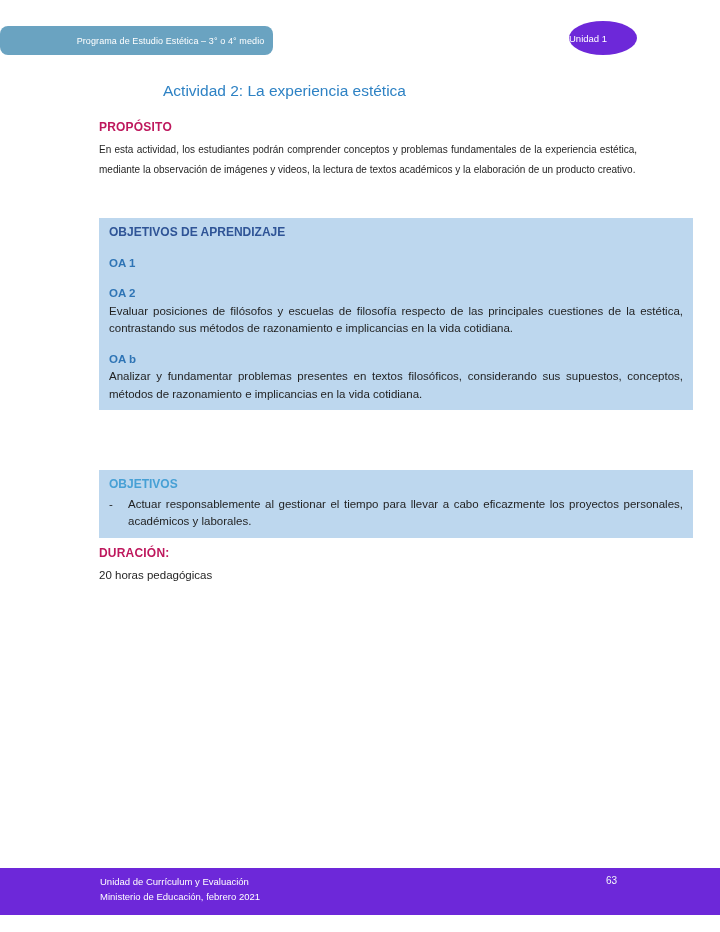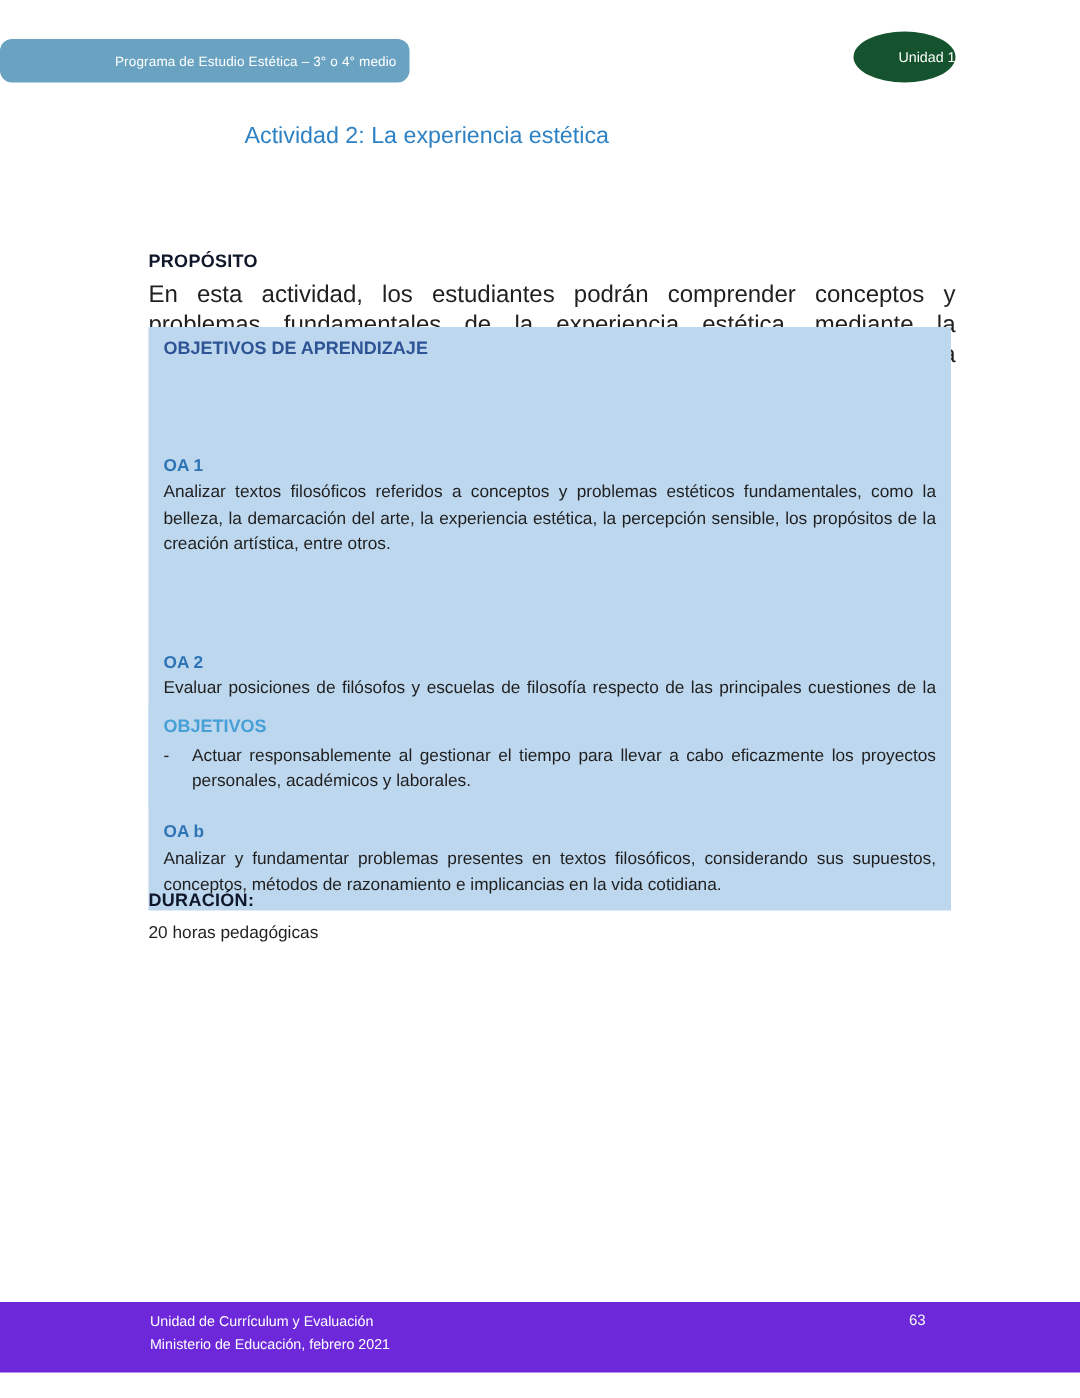--- a/index.html
+++ b/index.html
@@ -10,49 +10,49 @@
   
   .banner {
     position: absolute; left: 0; top: 26px; width: 273px; height: 29px;
     background: #6AA3C1; border-radius: 8px;
     display: flex; align-items: center; justify-content: center;
     padding-left: 68px;
   }
   .banner span { color: #ffffff; font-size: 9px; letter-spacing: 0.1px; }
   .unit-ellipse {
     position: absolute; left: 569px; top: 21px; width: 68px; height: 34px;
-    background: #14532d; border-radius: 50%;
-    display: flex; align-items: center; justify-content: flex-end;
+    background: #6d28d9; border-radius: 50%;
+    display: flex; align-items: center; justify-content: flex-start;
   }
   .unit-ellipse span { color: #ffffff; font-size: 9.5px; }
 
   
   .title {
     position: absolute; left: 0; top: 82px; width: 569px;
     text-align: center; color: #2E82C4; font-size: 15.5px; font-weight: 400;
   }
 
   
   .proposito { position: absolute; left: 99px; top: 120px; width: 538px; }
-  .sec-heading { color: #0f172a; font-size: 12px; font-weight: 700; letter-spacing: 0.2px; margin-top: 47px; }
+  .sec-heading { color: #be185d; font-size: 12px; font-weight: 700; letter-spacing: 0.2px; }
   .proposito p {
-    margin-top: 6px; color: #1F1F1F; font-size: 16px; line-height: 20px;
+    margin-top: 6px; color: #1F1F1F; font-size: 10px; line-height: 20px;
     text-align: justify;
   }
 
   .box {
-    position: absolute; left: 99px; width: 535px;
+    position: absolute; left: 99px; width: 594px;
     background: #BDD7EE; padding: 6px 10px 7px 10px;
   }
   .box-objetivos { top: 218px; }
   .box-actitudes { top: 470px; }
   .box h3.dark { color: #2F5496; font-size: 12px; font-weight: 700; line-height: 17.5px; }
   .box h3.light { color: #47A0D5; font-size: 12px; font-weight: 700; line-height: 17.5px; }
   .gap { height: 13px; }
-  .oa h4 { color: #2E74B5; font-size: 11.5px; font-weight: 700; line-height: 17.5px; margin-top: 48px; }
+  .oa h4 { color: #2E74B5; font-size: 11.5px; font-weight: 700; line-height: 17.5px; }
   .oa p, .bullet-row p {
     color: #1F1F1F; font-size: 11.5px; line-height: 17.5px; text-align: justify;
   }
   .bullet-row { display: flex; margin-top: 2px; }
   .bullet-row .marker {
     width: 19px; flex: 0 0 19px; color: #1F1F1F; font-size: 11.5px; line-height: 17.5px;
   }
   .bullet-row p { flex: 1; }
 
   .duracion { position: absolute; left: 99px; top: 546px; width: 538px; }
@@ -90,21 +90,20 @@
   <section class="proposito">
     <h2 class="sec-heading">PROPÓSITO</h2>
     <p>En esta actividad, los estudiantes podrán comprender conceptos y problemas fundamentales de la experiencia estética, mediante la observación de imágenes y videos, la lectura de textos académicos y la elaboración de un producto creativo.</p>
   </section>
 
   <section class="box box-objetivos">
     <h3 class="dark">OBJETIVOS DE APRENDIZAJE</h3>
     <div class="gap"></div>
     <div class="oa">
       <h4>OA 1</h4>
-      <p>Analizar textos filosóficos referidos a conceptos y problemas estéticos fundamentales, como la belleza, la demarcación del arte, la experiencia estética, la percepción sensible, los propósitos de la creación artística, entre otros.</p>
     </div>
     <div class="gap"></div>
     <div class="oa">
       <h4>OA 2</h4>
       <p>Evaluar posiciones de filósofos y escuelas de filosofía respecto de las principales cuestiones de la estética, contrastando sus métodos de razonamiento e implicancias en la vida cotidiana.</p>
     </div>
     <div class="gap"></div>
     <div class="oa">
       <h4>OA b</h4>
       <p>Analizar y fundamentar problemas presentes en textos filosóficos, considerando sus supuestos, conceptos, métodos de razonamiento e implicancias en la vida cotidiana.</p>

